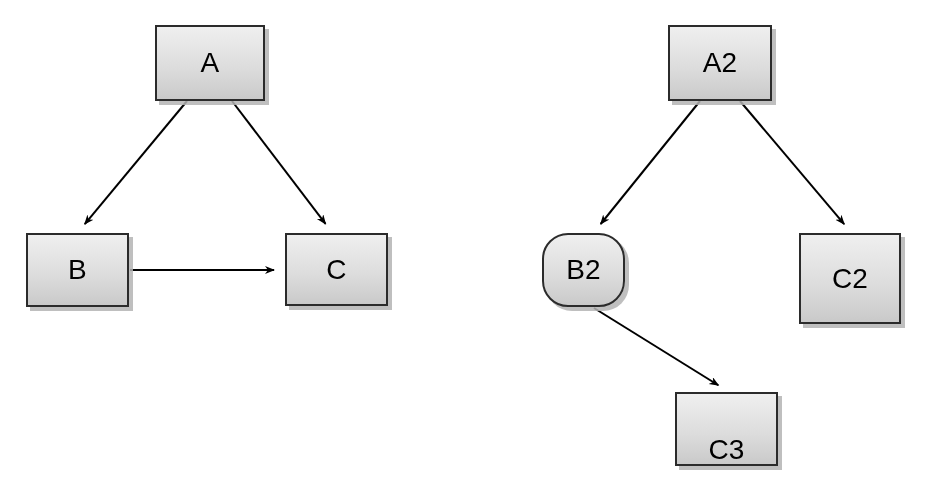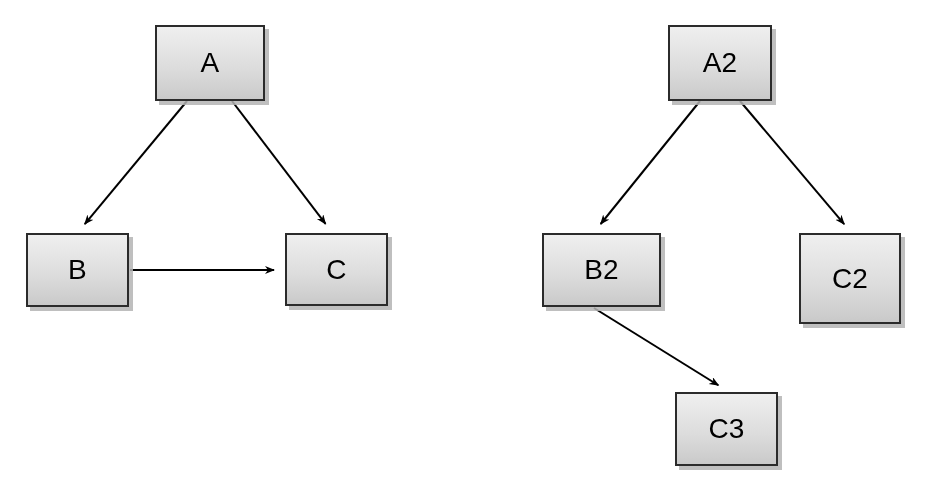--- a/index.html
+++ b/index.html
@@ -73,24 +73,24 @@
       </div>
       <div class="node" style="left: 26px; top: 233px; width: 103px; height: 74px;">
         <span class="node-label">B</span>
       </div>
       <div class="node" style="left: 285px; top: 233px; width: 103px; height: 73px;">
         <span class="node-label">C</span>
       </div>
       <div class="node" style="left: 668px; top: 25px; width: 104px; height: 76px;">
         <span class="node-label">A2</span>
       </div>
-      <div class="node" style="left: 542px; top: 233px; width: 119px; height: 74px;">
+      <div class="node" style="left: 542px; top: 233px; width: 83px; height: 74px; border-radius: 26px;">
         <span class="node-label">B2</span>
       </div>
       <div class="node" style="left: 799px; top: 233px; width: 102px; height: 91px;">
         <span class="node-label">C2</span>
       </div>
-      <div class="node" style="left: 675px; top: 392px; width: 103px; height: 74px;">
+      <div class="node" style="left: 675px; top: 392px; width: 103px; height: 74px; align-items: flex-end;">
         <span class="node-label">C3</span>
       </div>
     </div>
 
 </div>
 
 </body></html>

